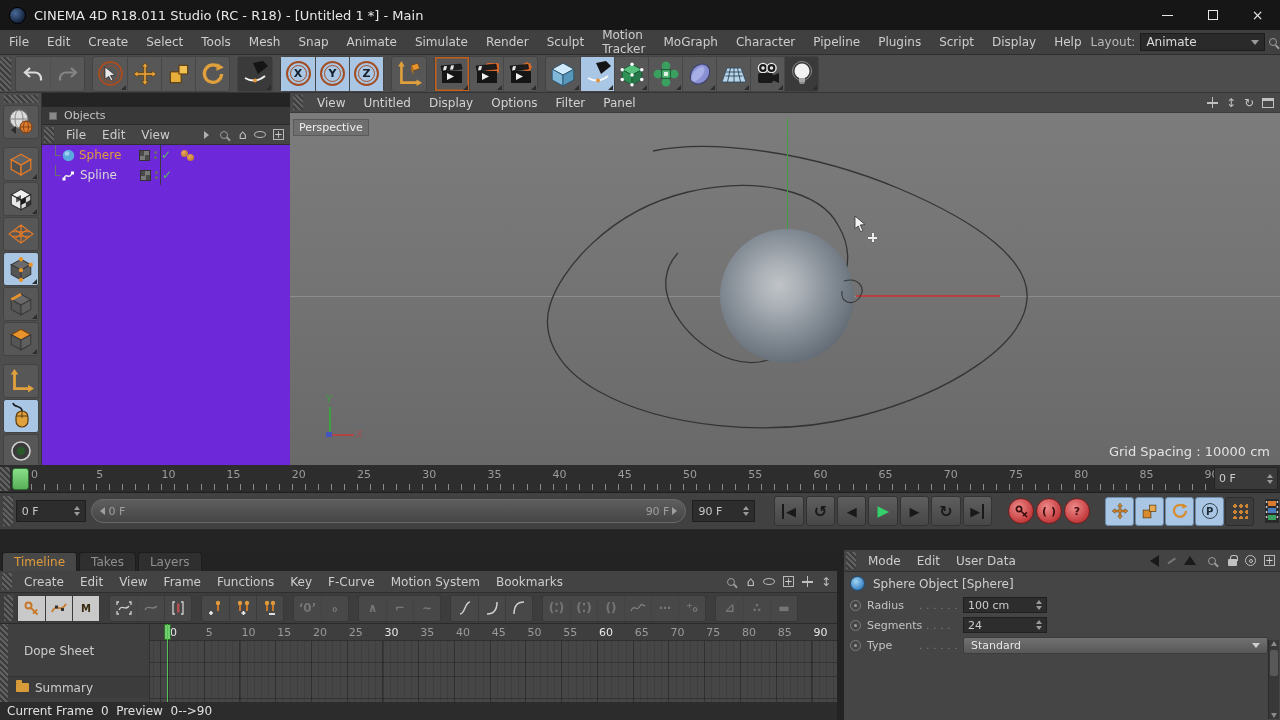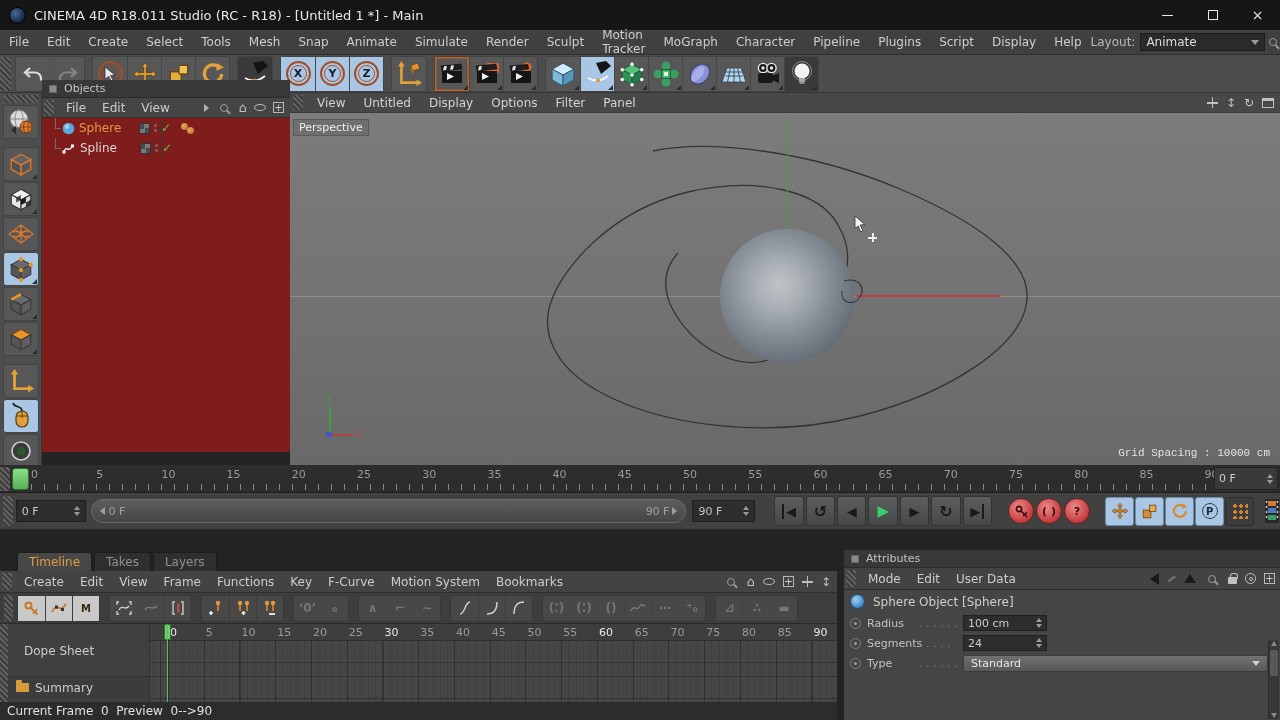--- a/index.html
+++ b/index.html
@@ -55,21 +55,21 @@
   
   .sidebar { position:absolute; left:0; top:93px; width:42px; height:372px; background:#4d4d4d;
     border-right:1px solid #353535; overflow:hidden; }
   .sidebar .grip { height:8px; width:34px; margin:2px auto 2px auto; }
   .sbtn { width:36px; height:34px; margin:1px auto; display:flex; align-items:center; justify-content:center;
     background:#575757; border:1px solid #434343; border-radius:3px; position:relative; }
   .sbtn.blue { background:#a9c7e4; }
   .sgap { height:6px; }
 
   
-  .objects { position:absolute; left:42px; top:80px; width:248px; height:372px; background:#7f1d1d; }
+  .objects { position:absolute; left:42px; top:107px; width:248px; height:372px; background:#6d28d9; }
   .phead { height:18px; background:#383838; display:flex; align-items:center; color:#c4c4c4; font-size:11px;
     border-bottom:1px solid #2c2c2c; }
   .phead .sq { width:8px; height:8px; background:#8a8a8a; border:1px solid #666; margin:0 7px 0 7px; }
   .pmenu { height:20px; background:#454545; display:flex; align-items:center; color:#cdcdcd; font-size:12px;
     border-bottom:1px solid #303030; }
   .pmenu .grip { width:10px; height:16px; margin:0 4px 0 2px; }
   .pmenu .mi { padding:0 8px; }
   .pmenu .icons { margin-left:auto; display:flex; align-items:center; gap:7px; padding-right:6px; }
   .tri-r { width:0; height:0; border-top:4px solid transparent; border-bottom:4px solid transparent;
     border-left:5px solid #b0b0b0; }
@@ -113,21 +113,21 @@
   .horizon { position:absolute; left:0; top:203px; width:990px; height:1px; background:#8d8d8d; }
   .sphere3d { position:absolute; left:430px; top:136px; width:134px; height:134px; border-radius:50%;
     background:radial-gradient(circle at 44% 42%, #c0c4c8 0%, #a8aeb4 22%, #848c95 48%, #636b74 75%, #555d66 100%); }
   .gline { position:absolute; left:497px; top:25px; width:1px; height:112px; background:#3f9e3f; }
   .rline { position:absolute; left:566px; top:202px; width:144px; height:2px; background:#b84040; }
   .axisY { position:absolute; left:39px; top:314px; width:1.5px; height:28px; background:#3f9e3f; }
   .axisYl { position:absolute; left:36px; top:301px; color:#3f9e3f; font-size:10px; }
   .axisX { position:absolute; left:40px; top:341px; width:24px; height:1.5px; background:#b34444; }
   .axisXl { position:absolute; left:66px; top:336px; color:#a05050; font-size:10px; }
   .axisZ { position:absolute; left:36px; top:339px; width:6px; height:5px; background:#4455c0; }
-  .gridtext { position:absolute; right:10px; bottom:6px; color:#e2e2e2; font-size:11px;font-family:Liberation Mono, monospace; }
+  .gridtext { position:absolute; right:10px; bottom:6px; color:#e2e2e2; font-size:13px; }
   .vcursor { position:absolute; left:564px; top:123px; }
   .vplus { position:absolute; left:578px; top:140px; width:9px; height:9px; }
   .vplus:before,.vplus:after{ content:""; position:absolute; background:#f0f0f0; box-shadow:0 0 1px #333; }
   .vplus:before{ left:4px; top:0; width:1.5px; height:9px; }
   .vplus:after{ top:4px; left:0; height:1.5px; width:9px; }
 
   
   .rulerrow { position:absolute; left:0; top:465px; width:1280px; height:28px; background:#2d2d2d;
     border-bottom:1px solid #1e1e1e; }
   .rulerrow .grip { position:absolute; left:0; top:2px; width:10px; height:24px; }
@@ -170,21 +170,21 @@
   .kbtn { width:29px; height:29px; display:flex; align-items:center; justify-content:center;
     background:#a9c7e4; border:1px solid #6d8cab; border-radius:3px; margin-left:1px; }
   .kbtn.darkbg { background:#3c3c3c; border-color:#2c2c2c; }
   .kp { width:16px; height:16px; border:1.5px solid #33404e; border-radius:50%; display:flex;
     align-items:center; justify-content:center; font-size:10px; font-weight:bold; color:#1e2a36; }
   .pladots { width:16px; height:16px;
     background:radial-gradient(circle,#cd8433 1.6px,transparent 1.9px) 0 0/6px 6px; }
 
   
   .tl-panel { position:absolute; left:0; top:550px; width:837px; height:152px; background:#3f3f3f; }
-  .tabsrow { height:21px; background:#232323; display:flex; align-items:flex-end; padding-left:17px; }
+  .tabsrow { height:21px; background:#232323; display:flex; align-items:flex-end; padding-left:2px; }
   .tab { height:19px; padding:0 11px; display:flex; align-items:center; font-size:12px; color:#8f8f8f;
     background:#2f2f2f; border:1px solid #1d1d1d; border-bottom:none; border-radius:3px 3px 0 0; margin-right:2px; }
   .tab.active { background:#474747; color:#e09b3d; }
   .tlmenu { height:22px; background:#434343; display:flex; align-items:center; color:#cdcdcd; font-size:12px;
     border-bottom:1px solid #2e2e2e; }
   .tlmenu .grip { width:10px; height:17px; margin:0 4px 0 2px; }
   .tlmenu .mi { padding:0 8px; }
   .tlmenu .icons { margin-left:auto; display:flex; gap:8px; align-items:center; padding-right:6px; }
   .tltools { height:31px; background:#3d3d3d; display:flex; align-items:center; border-bottom:1px solid #2a2a2a; }
   .tltools .grip { width:9px; height:26px; margin:0 4px; }
@@ -1001,24 +1001,20 @@
       </div>
     </div>
   </div>
 
   <div class="statusbar">
     <span>Current Frame  0  Preview  0--&gt;90</span>
   </div>
   <div class="vgap"></div>
 
   <div class="attrs">
-    <div class="phead">
-      <span class="sq"></span>
-      <span>Attributes</span>
-    </div>
     <div class="amenu">
       <span class="grip"></span>
       <span class="mi">Mode</span>
       <span class="mi">Edit</span>
       <span class="mi">User Data</span>
       <span class="icons">
         <span class="tri-bl"></span>
         <span class="slash"></span>
         <span class="tri-bu"></span>
         <span class="mini-mag"></span>

